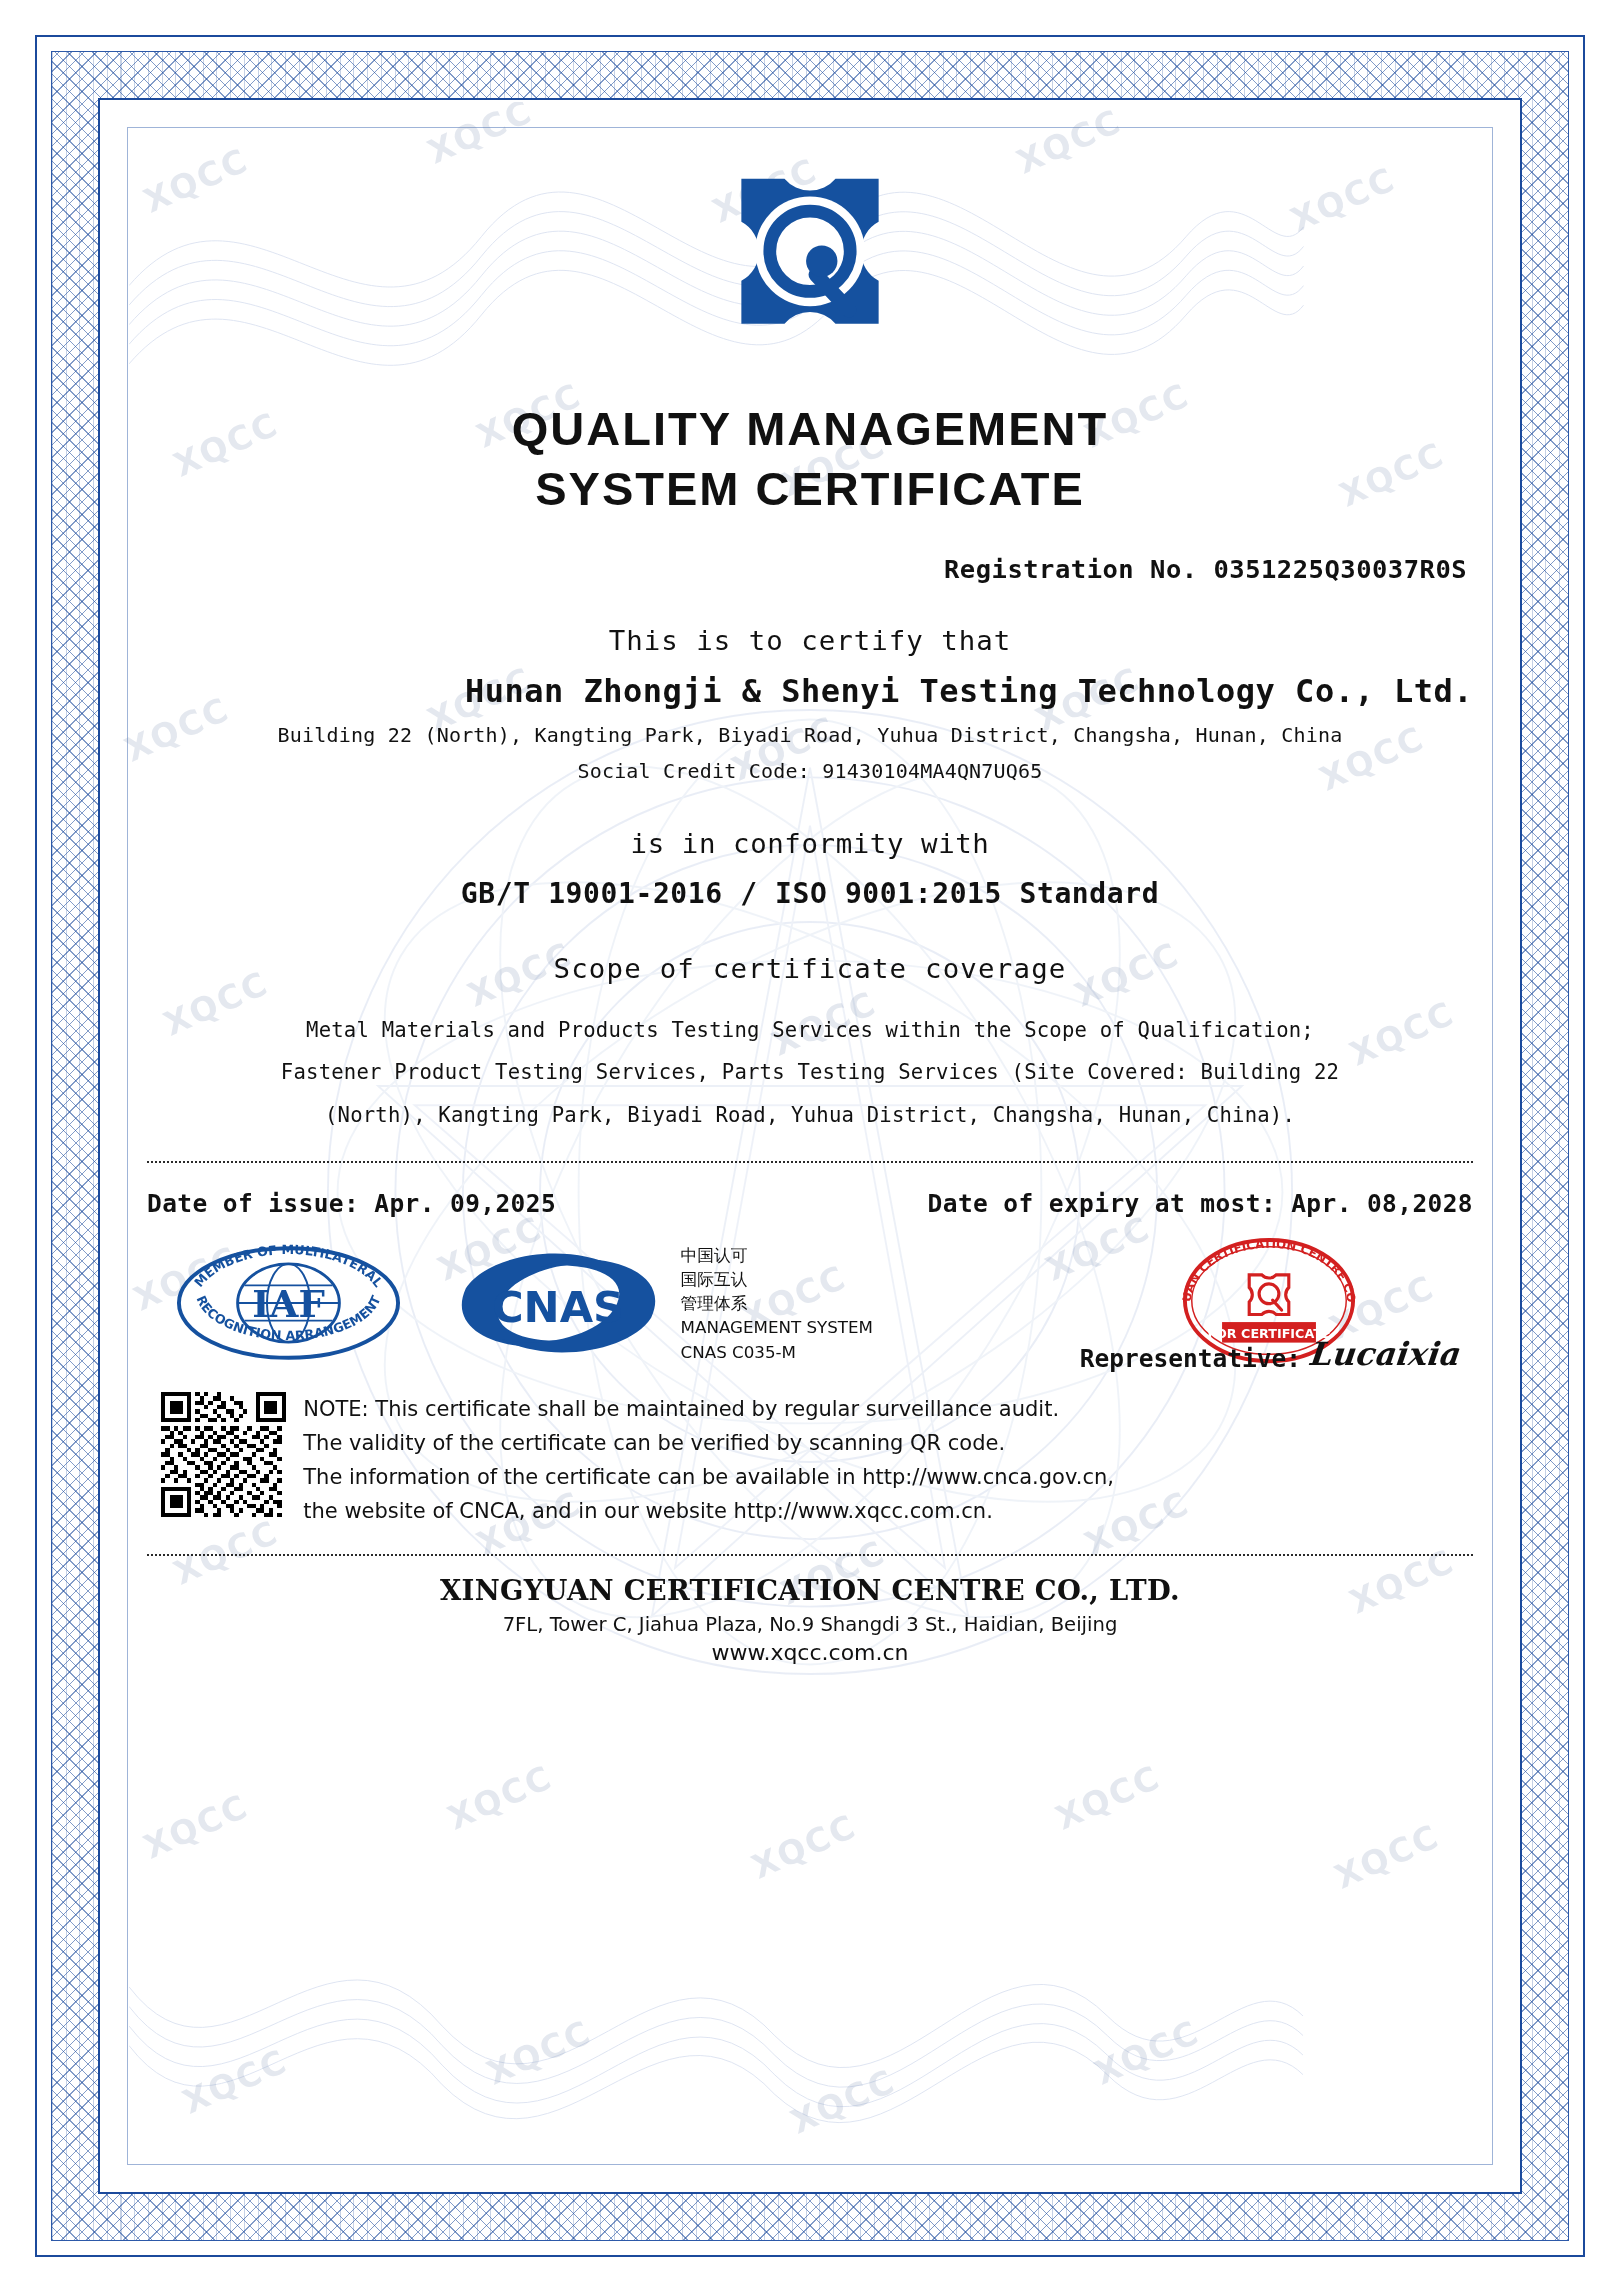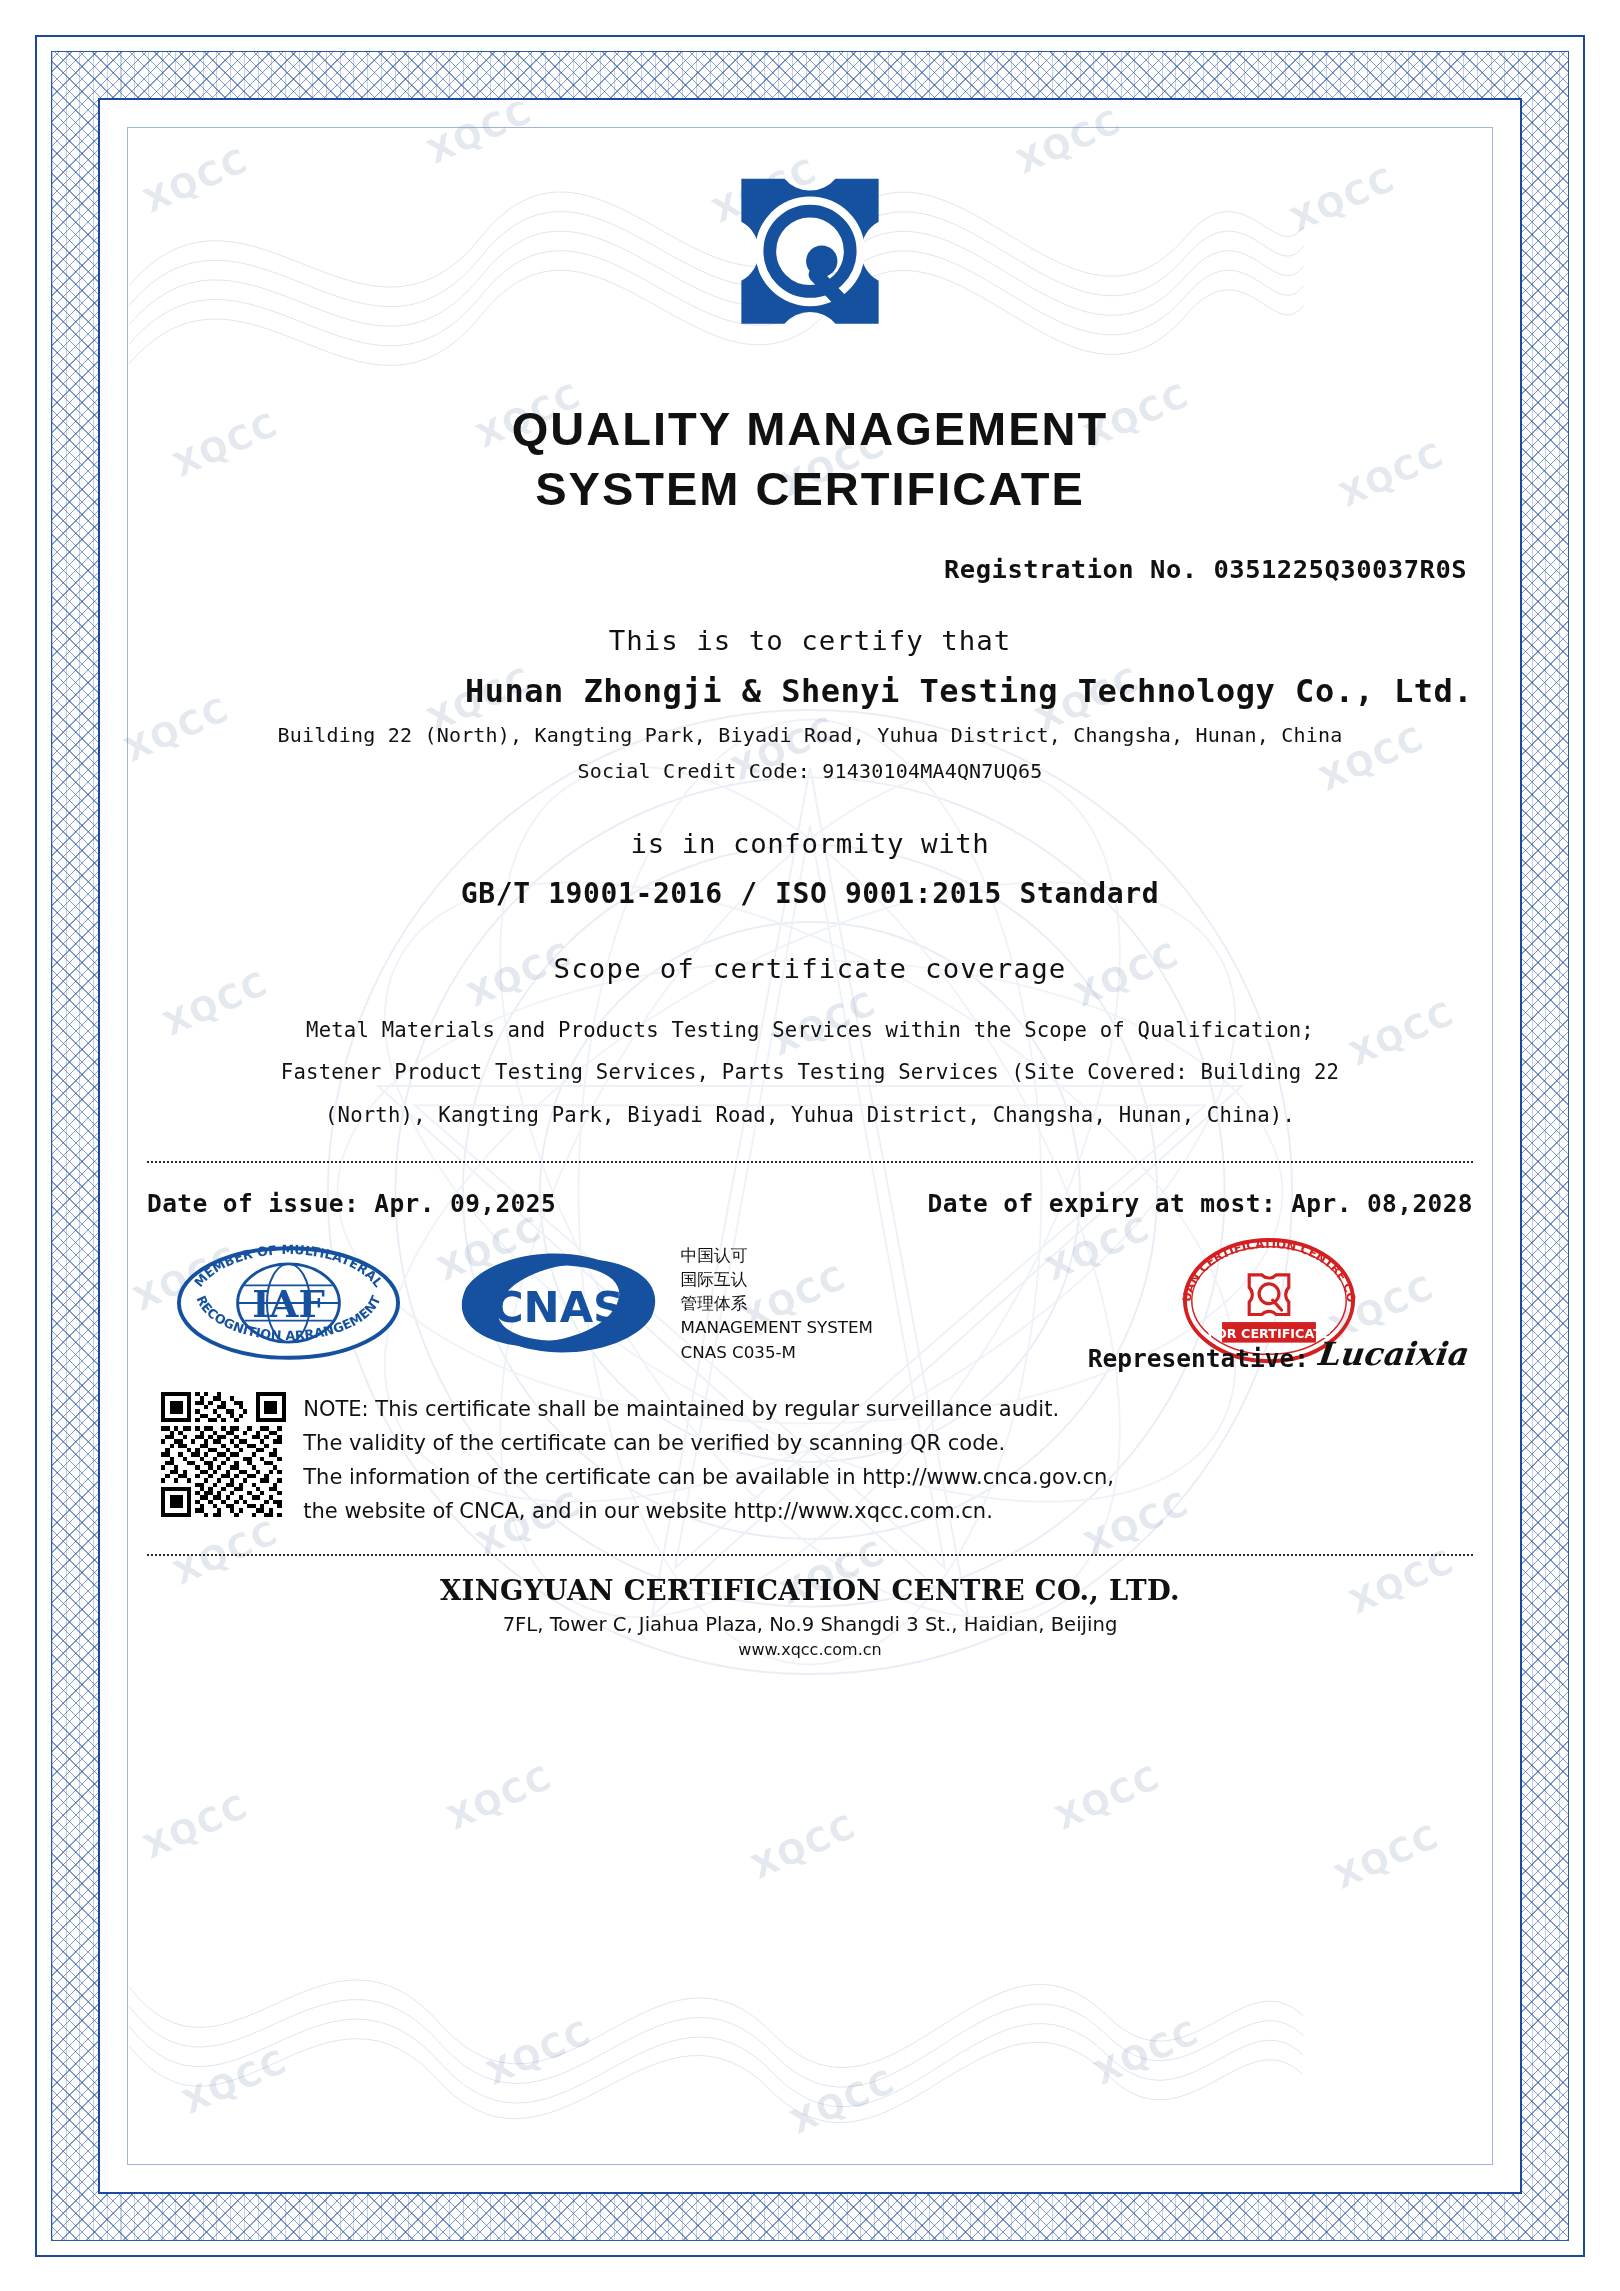--- a/index.html
+++ b/index.html
@@ -245,21 +245,21 @@
     color: #111111;
     white-space: nowrap;
   }
   .seal-wrap {
     position: absolute;
     right: 116px;
     top: -9.8px;
   }
   .rep {
     position: absolute;
-    right: 4px;
+    right: 12px;
     bottom: -5.9px;
     display: flex;
     align-items: flex-end;
   }
   .rep-label {
     font-size: 24.5px;
     font-weight: 700;
     color: #111111;
   }
   .rep-sign {
@@ -309,21 +309,21 @@
     letter-spacing: 0.3px;
   }
   .footer-addr {
     font-family: "DejaVu Sans", sans-serif;
     font-size: 19.6px;
     color: #111111;
     margin-top: 7.8px;
   }
   .footer-web {
     font-family: "DejaVu Sans", sans-serif;
-    font-size: 16px;
+    font-size: 22px;
     color: #111111;
     margin-top: 3.9px;
   }
 </style>
 </head>
 <body>
 
 <div class="page">
 
   <div class="border-band"></div>

